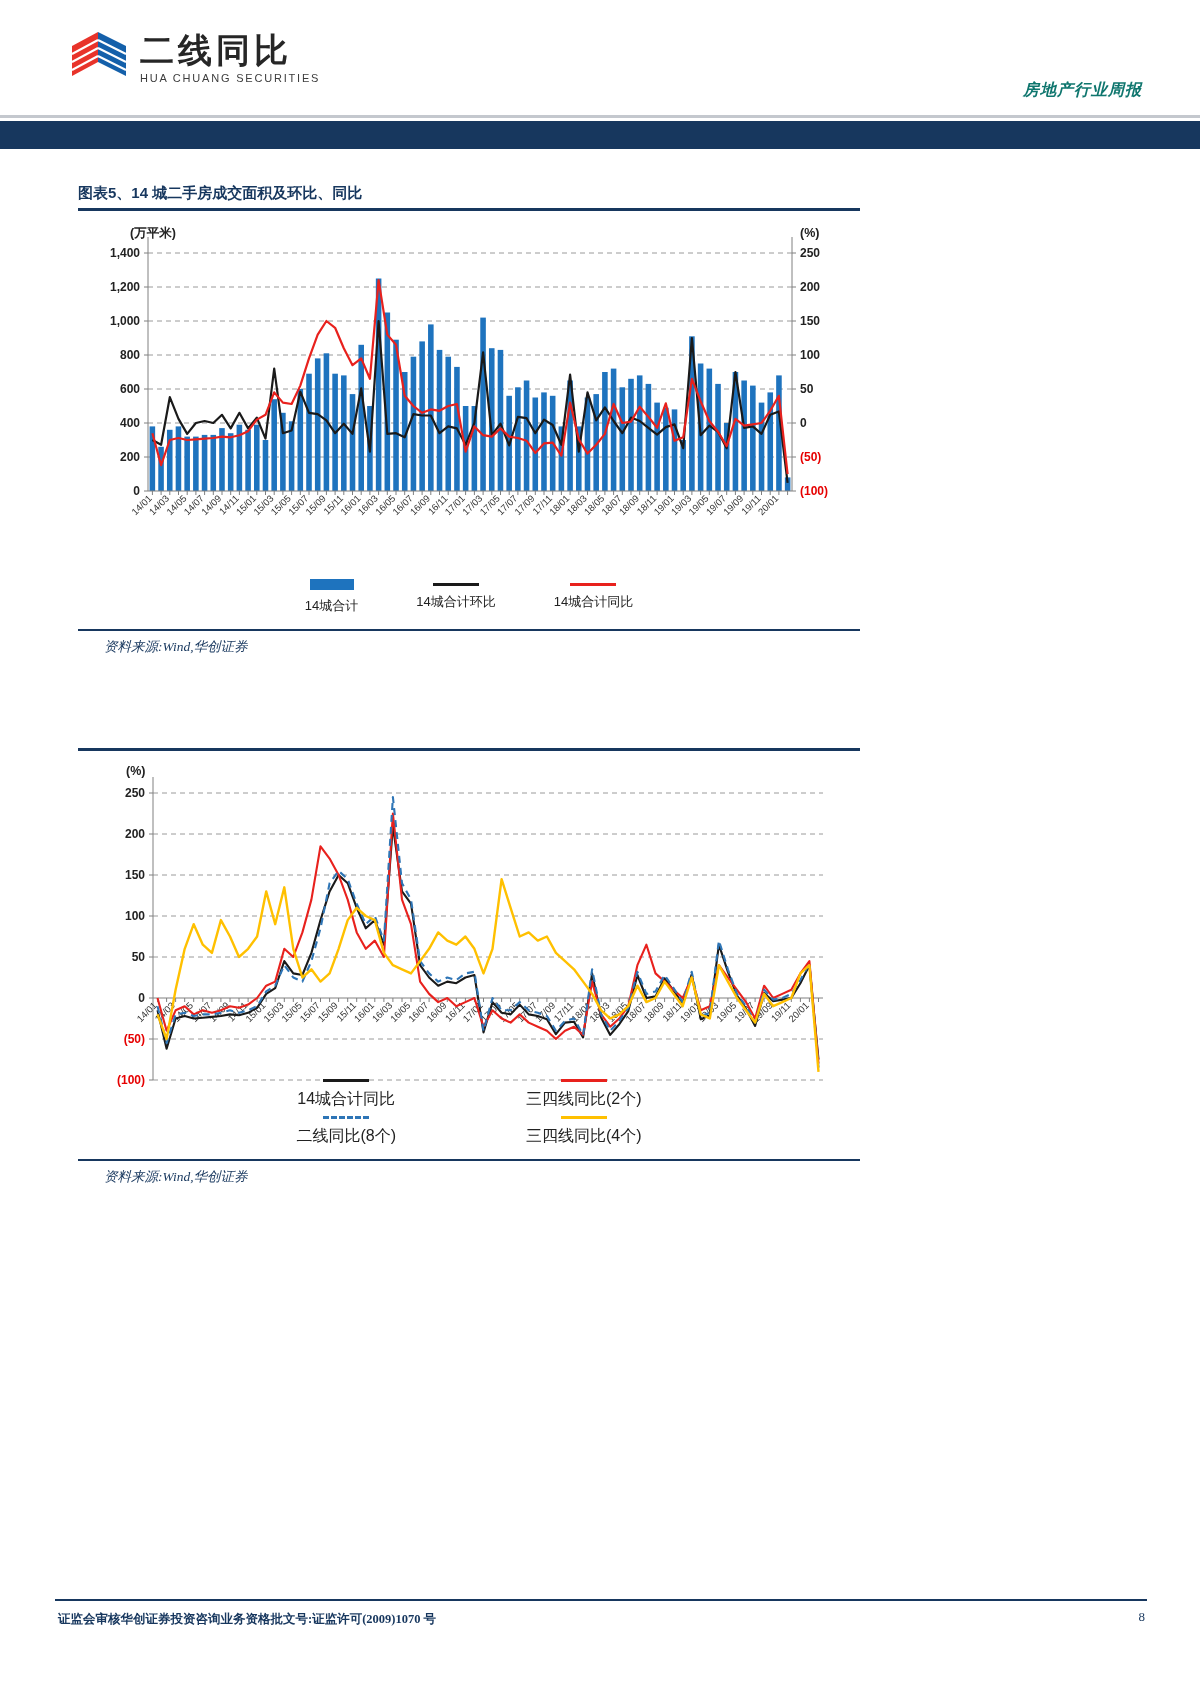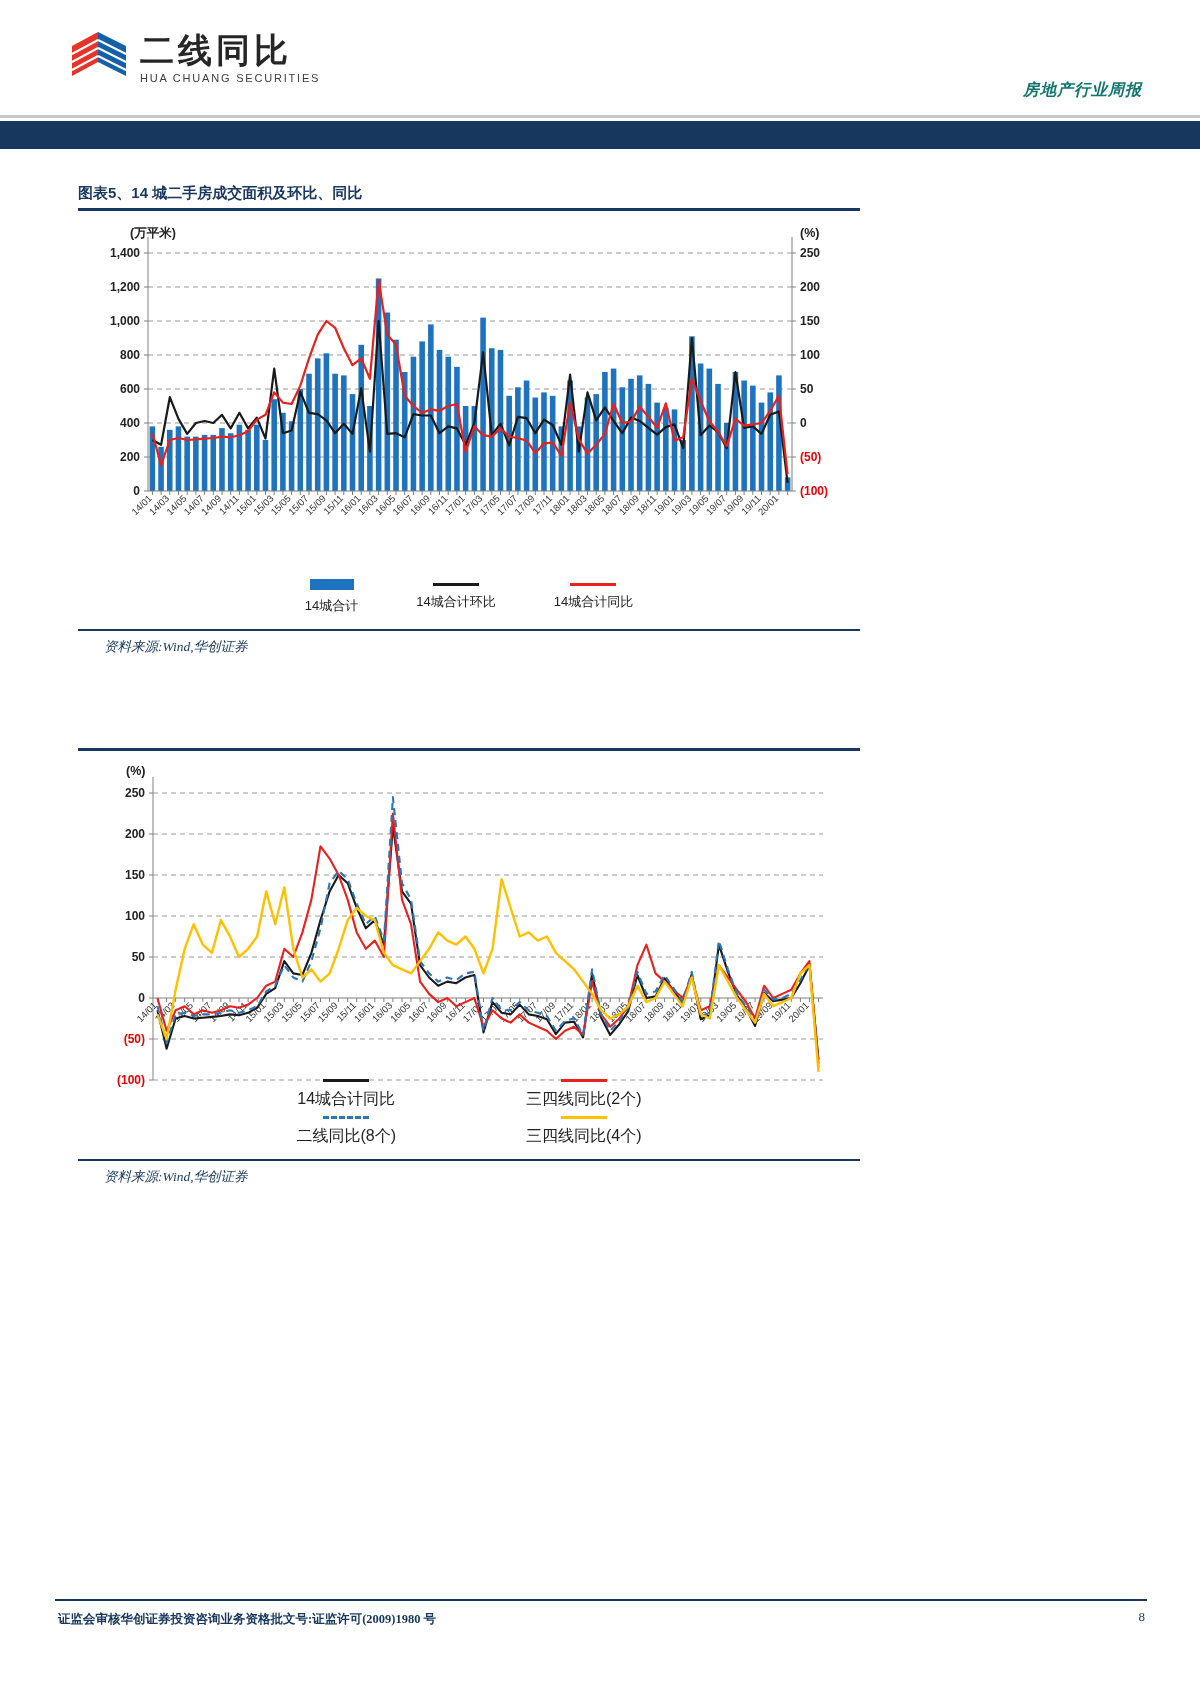--- a/index.html
+++ b/index.html
@@ -485,16 +485,16 @@
       <span class="li">
         <span class="sw-line yellow"></span>
         <span>三四线同比(4个)</span>
       </span>
     </div>
     <div class="fig-bottom-rule f6"></div>
     <div class="source">资料来源:Wind,华创证券</div>
   </div>
 
   <div class="footer-rule"></div>
-  <div class="footer-text">证监会审核华创证券投资咨询业务资格批文号:证监许可(2009)1980 号</div>
+  <div class="footer-text">证监会审核华创证券投资咨询业务资格批文号:证监许可(2009)1070 号</div>
   <div class="page-num">8</div>
 
 </div>
 
 </body></html>

